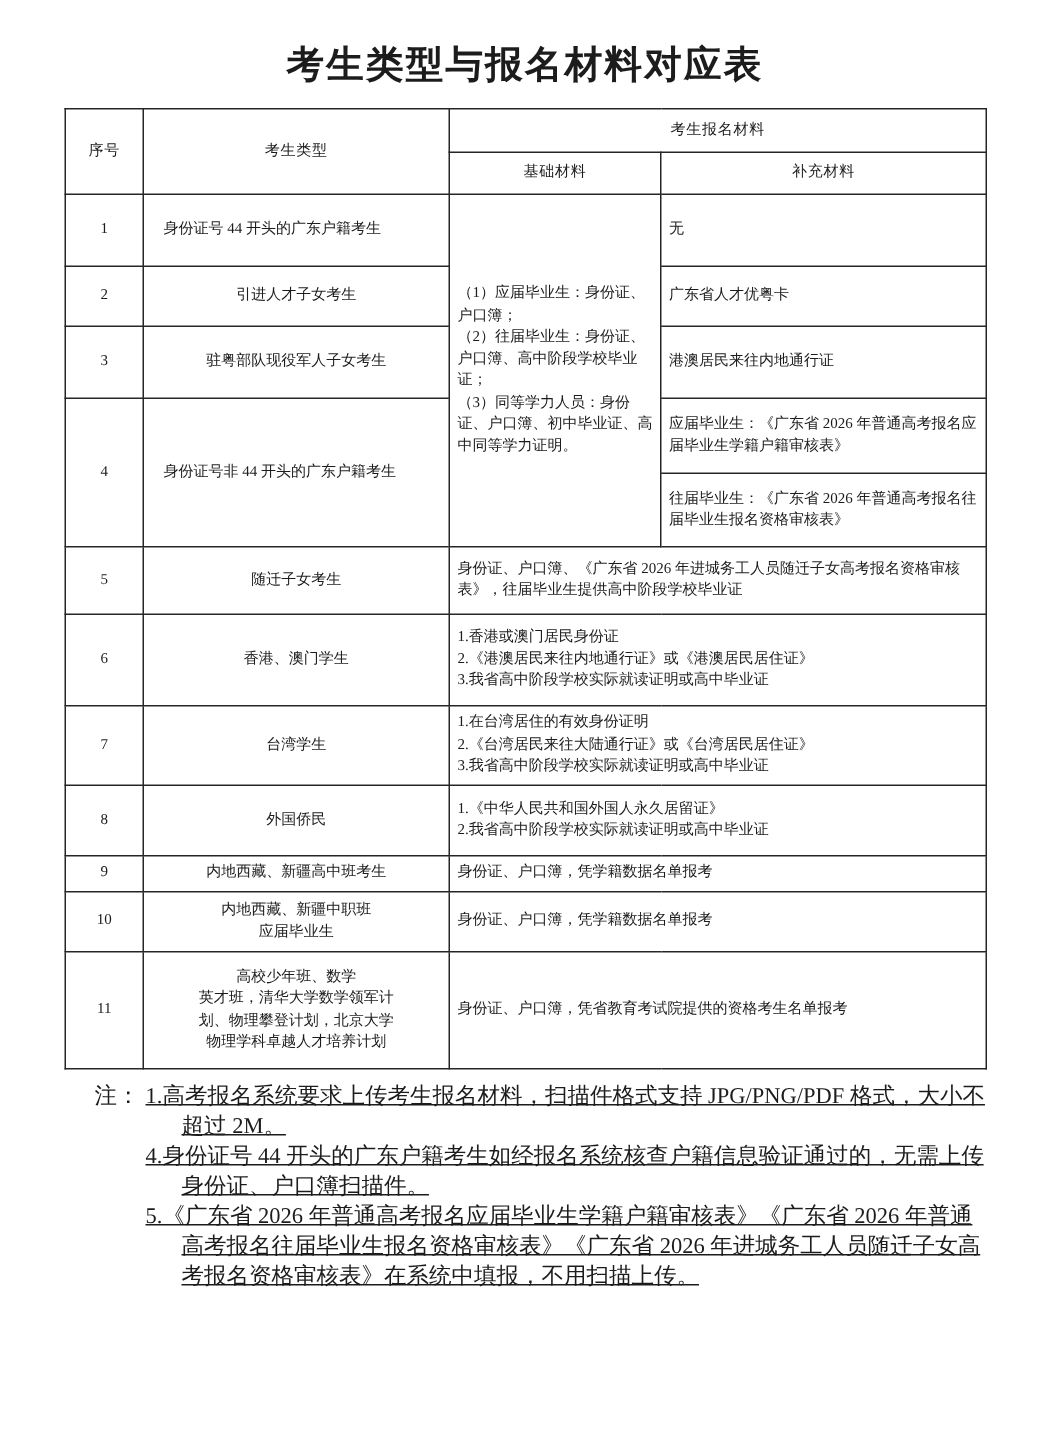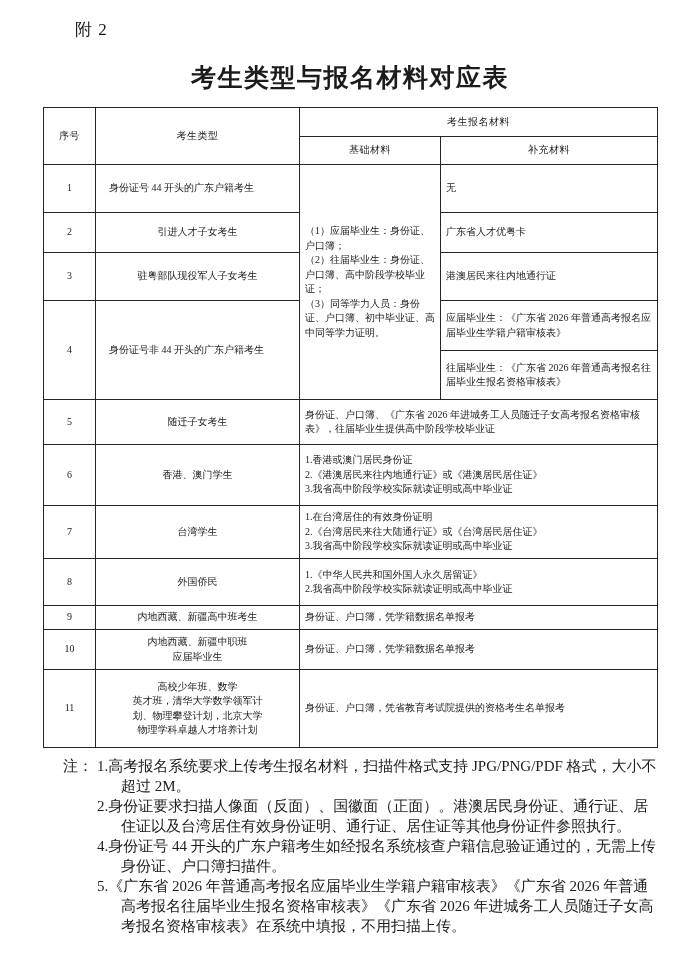--- a/index.html
+++ b/index.html
@@ -10,21 +10,21 @@
     -webkit-font-smoothing:antialiased;
   }
   .page { padding:16px 43px 0 43px; }
 
   .attachment {
     font-size:17px;
     margin:2px 0 0 32px;
     letter-spacing:1px;
   }
   .doc-title {
-    margin:20px 0 13px 0;
+    margin:10px 0 13px 0;
     text-align:center;
     font-family:"Liberation Sans","DejaVu Sans",sans-serif;
     font-size:25px;
     font-weight:bold;
     letter-spacing:1.5px;
   }
 
   table.main {
     border-collapse:collapse;
     table-layout:fixed;
@@ -60,28 +60,28 @@
     margin:8px 0 0 20px;
     font-size:15px;
     line-height:20px;
     width:594px;
   }
   .notes-label { flex:0 0 34px; }
   .notes-items { flex:1; }
   .note-item {
     padding-left:24px;
     text-indent:-24px;
+    text-decoration:underline;
   }
 </style>
 </head>
 <body>
 
 <div class="page">
 
-  <div class="attachment">附 2</div>
 
   <div class="doc-title">考生类型与报名材料对应表</div>
 
   <table class="main">
     <colgroup>
       <col style="width:52px">
       <col style="width:204px">
       <col style="width:141px">
       <col style="width:217px">
     </colgroup>
@@ -188,19 +188,18 @@
         </td>
         <td class="mat" colspan="2">身份证、户口簿，凭省教育考试院提供的资格考生名单报考</td>
       </tr>
     </tbody>
   </table>
 
   <div class="notes">
     <div class="notes-label">注：</div>
     <div class="notes-items">
       <div class="note-item">1.高考报名系统要求上传考生报名材料，扫描件格式支持 JPG/PNG/PDF 格式，大小不超过 2M。</div>
-      <div class="note-item">2.身份证要求扫描人像面（反面）、国徽面（正面）。港澳居民身份证、通行证、居住证以及台湾居住有效身份证明、通行证、居住证等其他身份证件参照执行。</div>
       <div class="note-item">4.身份证号 44 开头的广东户籍考生如经报名系统核查户籍信息验证通过的，无需上传身份证、户口簿扫描件。</div>
       <div class="note-item">5.《广东省 2026 年普通高考报名应届毕业生学籍户籍审核表》《广东省 2026 年普通高考报名往届毕业生报名资格审核表》《广东省 2026 年进城务工人员随迁子女高考报名资格审核表》在系统中填报，不用扫描上传。</div>
     </div>
   </div>
 
 </div>
 
 </body></html>

